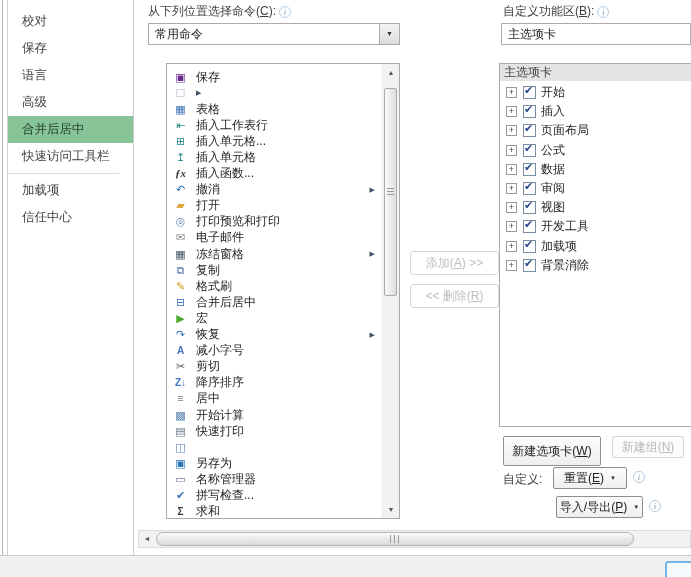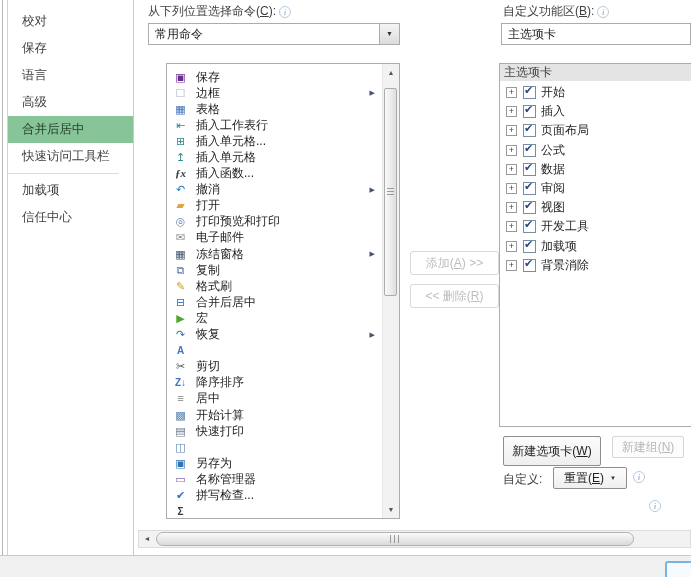--- a/index.html
+++ b/index.html
@@ -117,21 +117,20 @@
 
   <div id="cmd-list">
     <div class="cmd-rows">
         <div class="cmd-row">
     <span class="cmd-icon" style="color: rgb(107, 44, 145);">▣</span>
     <span class="cmd-label">保存</span>
     <span class="cmd-sub" style="visibility: hidden;">▶</span>
   </div>
         <div class="cmd-row">
     <span class="cmd-icon" style="color: rgb(168, 180, 196);">☐</span>
-    <span class="cmd-label">边框</span>
     <span class="cmd-sub" style="visibility: visible;">▶</span>
   </div>
         <div class="cmd-row">
     <span class="cmd-icon" style="color: rgb(62, 111, 184);">▦</span>
     <span class="cmd-label">表格</span>
     <span class="cmd-sub" style="visibility: hidden;">▶</span>
   </div>
         <div class="cmd-row">
     <span class="cmd-icon" style="color: rgb(46, 139, 139);">⇤</span>
     <span class="cmd-label">插入工作表行</span>
@@ -197,20 +196,21 @@
     <span class="cmd-label">宏</span>
     <span class="cmd-sub" style="visibility: hidden;">▶</span>
   </div>
         <div class="cmd-row">
     <span class="cmd-icon" style="color: rgb(46, 117, 182);">↷</span>
     <span class="cmd-label">恢复</span>
     <span class="cmd-sub" style="visibility: visible;">▶</span>
   </div>
         <div class="cmd-row">
     <span class="cmd-icon txt" style="color: rgb(68, 114, 196);">A</span>
+    <span class="cmd-label">减小字号</span>
     <span class="cmd-sub" style="visibility: hidden;">▶</span>
   </div>
         <div class="cmd-row">
     <span class="cmd-icon" style="color: rgb(85, 85, 85);">✂</span>
     <span class="cmd-label">剪切</span>
     <span class="cmd-sub" style="visibility: hidden;">▶</span>
   </div>
         <div class="cmd-row">
     <span class="cmd-icon txt" style="color: rgb(68, 114, 196);">Z↓</span>
     <span class="cmd-label">降序排序</span>
@@ -245,20 +245,21 @@
     <span class="cmd-label">名称管理器</span>
     <span class="cmd-sub" style="visibility: hidden;">▶</span>
   </div>
         <div class="cmd-row">
     <span class="cmd-icon" style="color: rgb(62, 111, 184);">✔</span>
     <span class="cmd-label">拼写检查...</span>
     <span class="cmd-sub" style="visibility: hidden;">▶</span>
   </div>
         <div class="cmd-row">
     <span class="cmd-icon txt" style="color: rgb(58, 58, 58);">Σ</span>
+    <span class="cmd-label">求和</span>
     <span class="cmd-sub" style="visibility: hidden;">▶</span>
   </div>
       </div>
     <div class="vscroll">
       <div class="vs-btn up">
         <span>▲</span>
       </div>
       <div class="vs-thumb">
         <span class="grip-h"></span>
       </div>
@@ -358,20 +359,24 @@
   <button id="btn-newtab" class="btn">新建选项卡(<u>W</u>)</button>
   <button id="btn-newgroup" class="btn" disabled="">新建组(<u>N</u>)</button>
 
   <span id="customize-label">自定义:</span>
   <button id="btn-reset" class="btn drop-btn">
     <span>重置(<u>E</u>)</span>
     <span class="dd">▼</span>
   </button>
   <span class="info-circle" id="info-reset">i</span>
 
+  <button id="btn-import" class="btn drop-btn">
+    <span>导入/导出(<u>P</u>)</span>
+    <span class="dd">▼</span>
+  </button>
   <span class="info-circle" id="info-import">i</span>
 
   <div id="hscroll">
     <div class="hs-btn">
       <span>◄</span>
     </div>
     <div class="hs-thumb">
       <span class="grip-v"></span>
     </div>
   </div>

